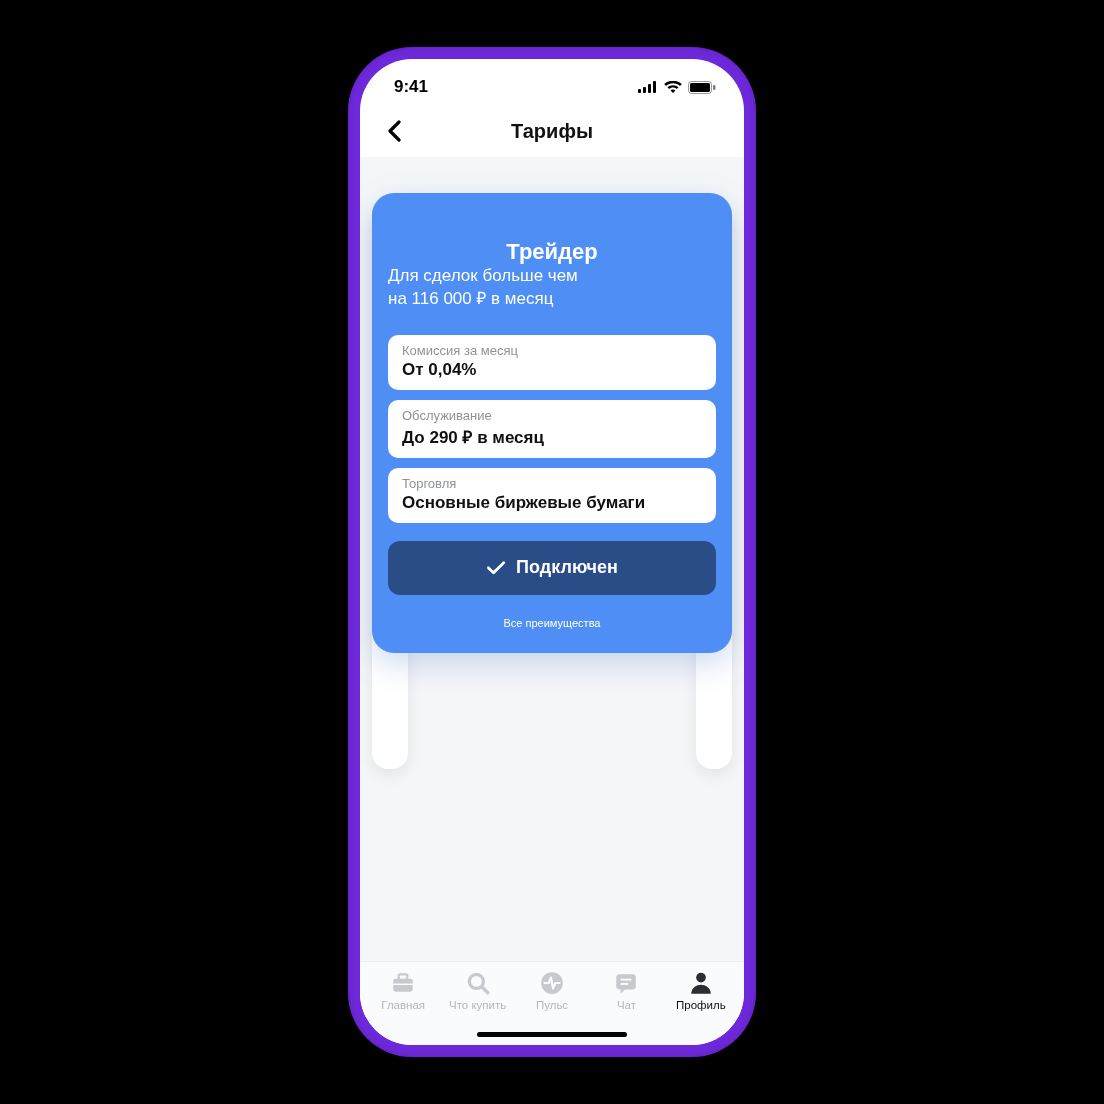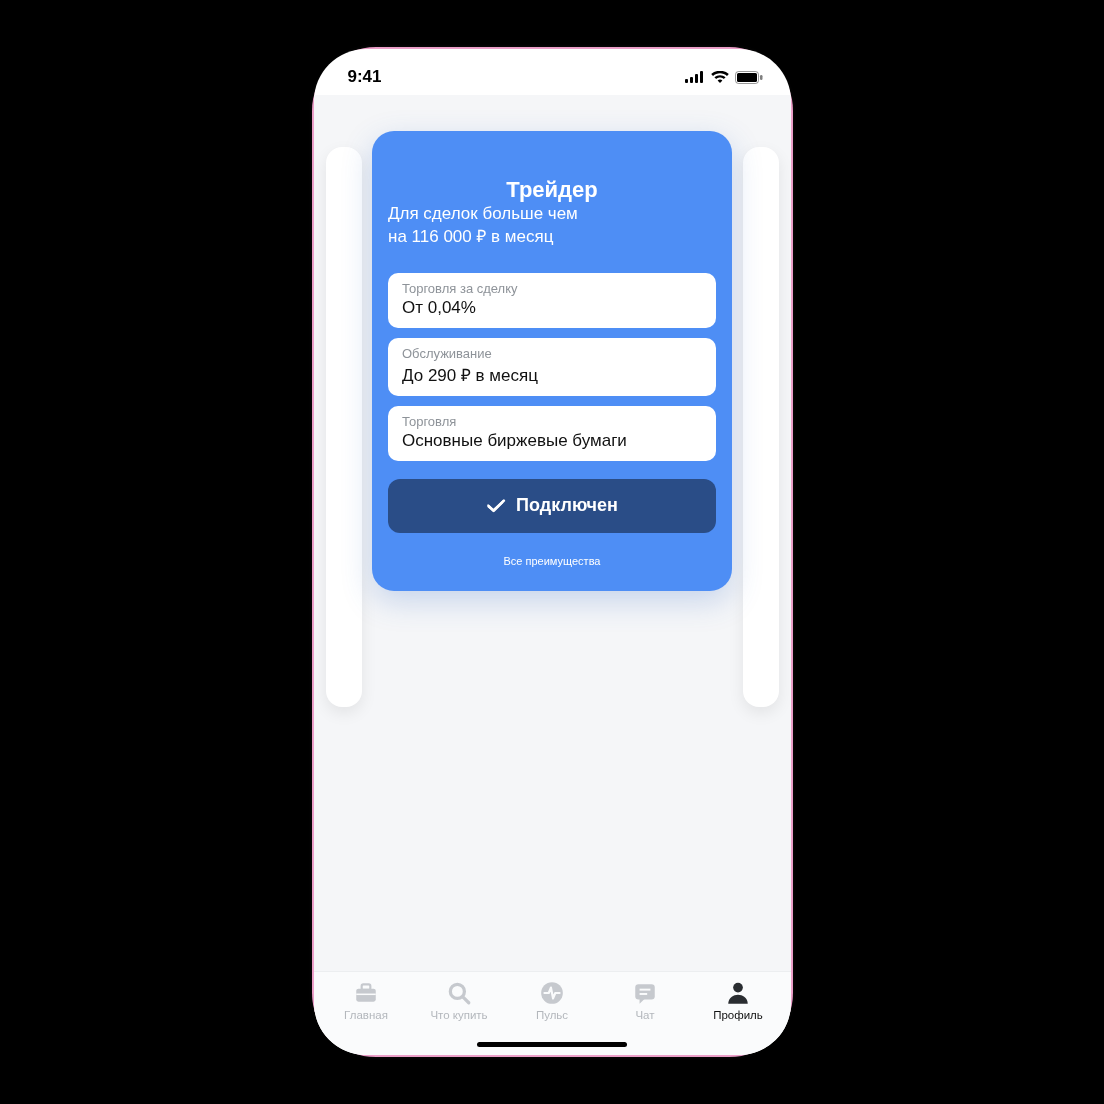--- a/index.html
+++ b/index.html
@@ -7,25 +7,25 @@
     width: 1104px;
     height: 1104px;
     background: #000;
     display: flex;
     align-items: center;
     justify-content: center;
     font-family: -apple-system, "Helvetica Neue", Arial, sans-serif;
     -webkit-font-smoothing: antialiased;
   }
   .phone-frame {
-    width: 481px;
+    width: 408px;
     height: 1010px;
-    background: #f9a8d4;
+    background: #6d28d9;
     border-radius: 64px;
-    padding: 2px;
+    padding: 12px;
     box-shadow: inset 0 0 6px rgba(0,0,0,0.15), 0 0 4px rgba(255,255,255,0.05);
     position: relative;
   }
   .screen {
     width: 100%;
     height: 100%;
     background: #fff;
     border-radius: 52px;
     overflow: hidden;
     display: flex;
@@ -116,21 +116,21 @@
     padding: 8px 14px 10px 14px;
     margin-bottom: 10px;
   }
   .row-label {
     font-size: 13px;
     color: #8e9399;
     margin-bottom: 2px;
   }
   .row-value {
     font-size: 17px;
-    font-weight: 400;
+    font-weight: 700;
     color: #111;
   }
   .connected {
     margin-top: 18px;
     background: #2a4d87;
     border-radius: 12px;
     height: 54px;
     display: flex;
     align-items: center;
     justify-content: center;
@@ -199,31 +199,39 @@
           <path d="M0.2 3.1 C5 -1.4 13 -1.4 17.8 3.1 L16 4.9 C12.1 1.2 5.9 1.2 2 4.9 Z" fill="#000"></path>
         </svg>
         <svg width="28" height="13" viewBox="0 0 28 13">
           <rect x="0.5" y="0.5" width="23" height="12" rx="3" fill="none" stroke="#000" stroke-opacity="0.4"></rect>
           <rect x="2" y="2" width="20" height="9" rx="1.5" fill="#000"></rect>
           <rect x="25" y="4" width="2.5" height="5" rx="1.2" fill="#000" fill-opacity="0.5"></rect>
         </svg>
       </div>
     </div>
 
+    <div class="nav-header">
+      <div class="back">
+        <svg width="14" height="22" viewBox="0 0 14 22">
+          <polyline points="12,2 3,11 12,20" fill="none" stroke="#000" stroke-width="3.2" stroke-linecap="round" stroke-linejoin="round"></polyline>
+        </svg>
+      </div>
+      <div class="nav-title">Тарифы</div>
+    </div>
 
     <div class="content">
       <div class="side-card side-left"></div>
       <div class="side-card side-right"></div>
 
       <div class="card">
         <div class="card-title">Трейдер</div>
         <div class="card-sub">Для сделок больше чем<br>на 116 000 ₽ в месяц</div>
 
         <div class="row">
-          <div class="row-label">Торговля за сделку</div>
+          <div class="row-label">Комиссия за месяц</div>
           <div class="row-value">От 0,04%</div>
         </div>
         <div class="row">
           <div class="row-label">Обслуживание</div>
           <div class="row-value">До 290 ₽ в месяц</div>
         </div>
         <div class="row">
           <div class="row-label">Торговля</div>
           <div class="row-value">Основные биржевые бумаги</div>
         </div>

